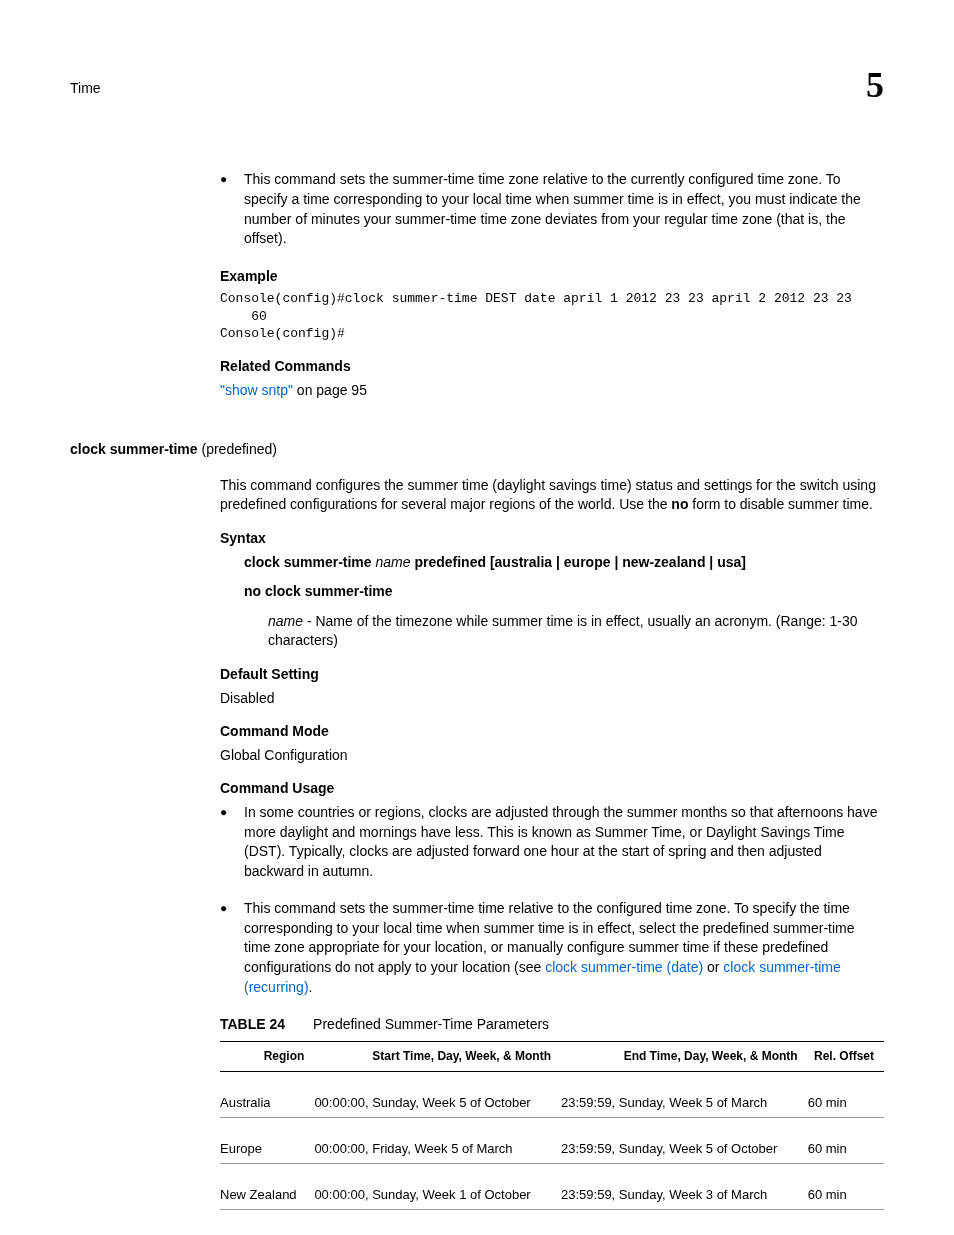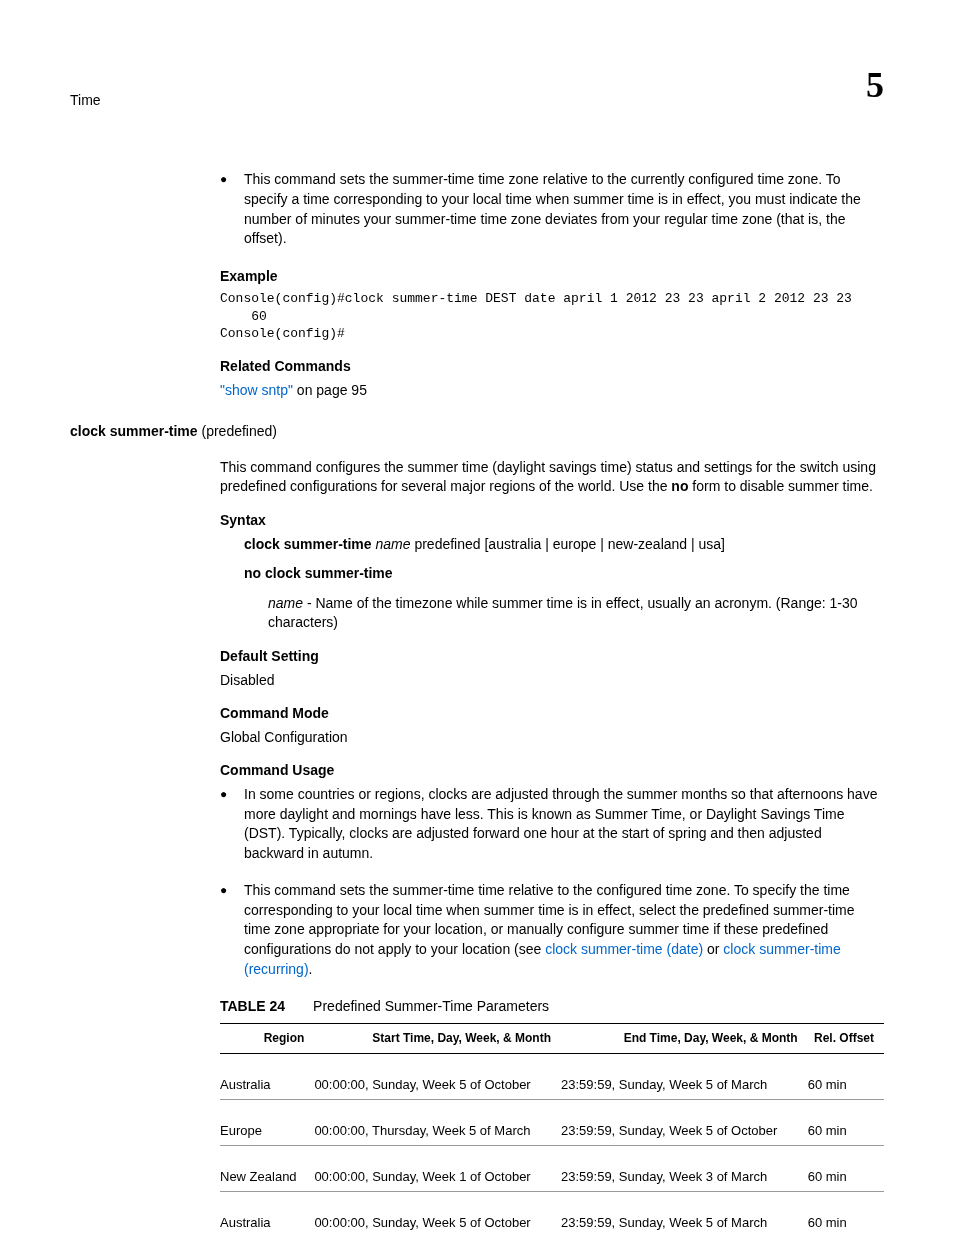--- a/index.html
+++ b/index.html
@@ -8,21 +8,21 @@
     color: #000;
     margin: 0;
     padding: 60px 70px 40px 70px;
     width: 954px;
     box-sizing: border-box;
     line-height: 1.4;
   }
   .header {
     display: flex;
     justify-content: space-between;
-    align-items: flex-end;
+    align-items: center;
     margin-bottom: 60px;
   }
   .header-left {
     font-size: 14px;
     padding-top: 8px;
   }
   .header-right {
     font-family: "Times New Roman", serif;
     font-size: 36px;
     font-weight: bold;
@@ -54,21 +54,21 @@
     font-size: 13px;
     white-space: pre;
     line-height: 1.35;
     margin-bottom: 12px;
   }
   .link {
     color: #0066cc;
   }
   .cmd-name-row {
     margin-left: -150px;
-    margin-top: 22px;
+    margin-top: 40px;
     margin-bottom: 16px;
   }
   .cmd-name-bold {
     font-weight: bold;
   }
   .para {
     margin-bottom: 14px;
   }
   .syntax-indent {
     margin-left: 24px;
@@ -144,21 +144,21 @@
   <div class="cmd-name-row">
     <span class="cmd-name-bold">clock summer-time</span><span> (predefined)</span>
   </div>
 
   <div class="para">
     <span>This command configures the summer time (daylight savings time) status and settings for the switch using predefined configurations for several major regions of the world. Use the </span><span style="font-weight:bold">no</span><span> form to disable summer time.</span>
   </div>
 
   <div class="section-heading">Syntax</div>
   <div class="syntax-indent">
-    <span style="font-weight:bold">clock summer-time</span><span class="italic"> name </span><span style="font-weight:normal">predefined [australia | europe | new-zealand | usa]</span>
+    <span style="font-weight:bold">clock summer-time</span><span class="italic"> name </span><span style="font-weight:bold">predefined [australia | europe | new-zealand | usa]</span>
   </div>
   <div class="syntax-indent" style="font-weight:bold">no clock summer-time</div>
   <div class="syntax-indent2">
     <span class="italic">name</span><span> - Name of the timezone while summer time is in effect, usually an acronym. (Range: 1-30 characters)</span>
   </div>
 
   <div class="section-heading">Default Setting</div>
   <div class="para">Disabled</div>
 
   <div class="section-heading">Command Mode</div>
@@ -193,21 +193,21 @@
     </thead>
     <tbody>
       <tr>
         <td>Australia</td>
         <td>00:00:00, Sunday, Week 5 of October</td>
         <td>23:59:59, Sunday, Week 5 of March</td>
         <td>60 min</td>
       </tr>
       <tr>
         <td>Europe</td>
-        <td>00:00:00, Thursday, Week 5 of March</td>
+        <td>00:00:00, Friday, Week 5 of March</td>
         <td>23:59:59, Sunday, Week 5 of October</td>
         <td>60 min</td>
       </tr>
       <tr>
         <td>New Zealand</td>
         <td>00:00:00, Sunday, Week 1 of October</td>
         <td>23:59:59, Sunday, Week 3 of March</td>
         <td>60 min</td>
       </tr>
       <tr>

